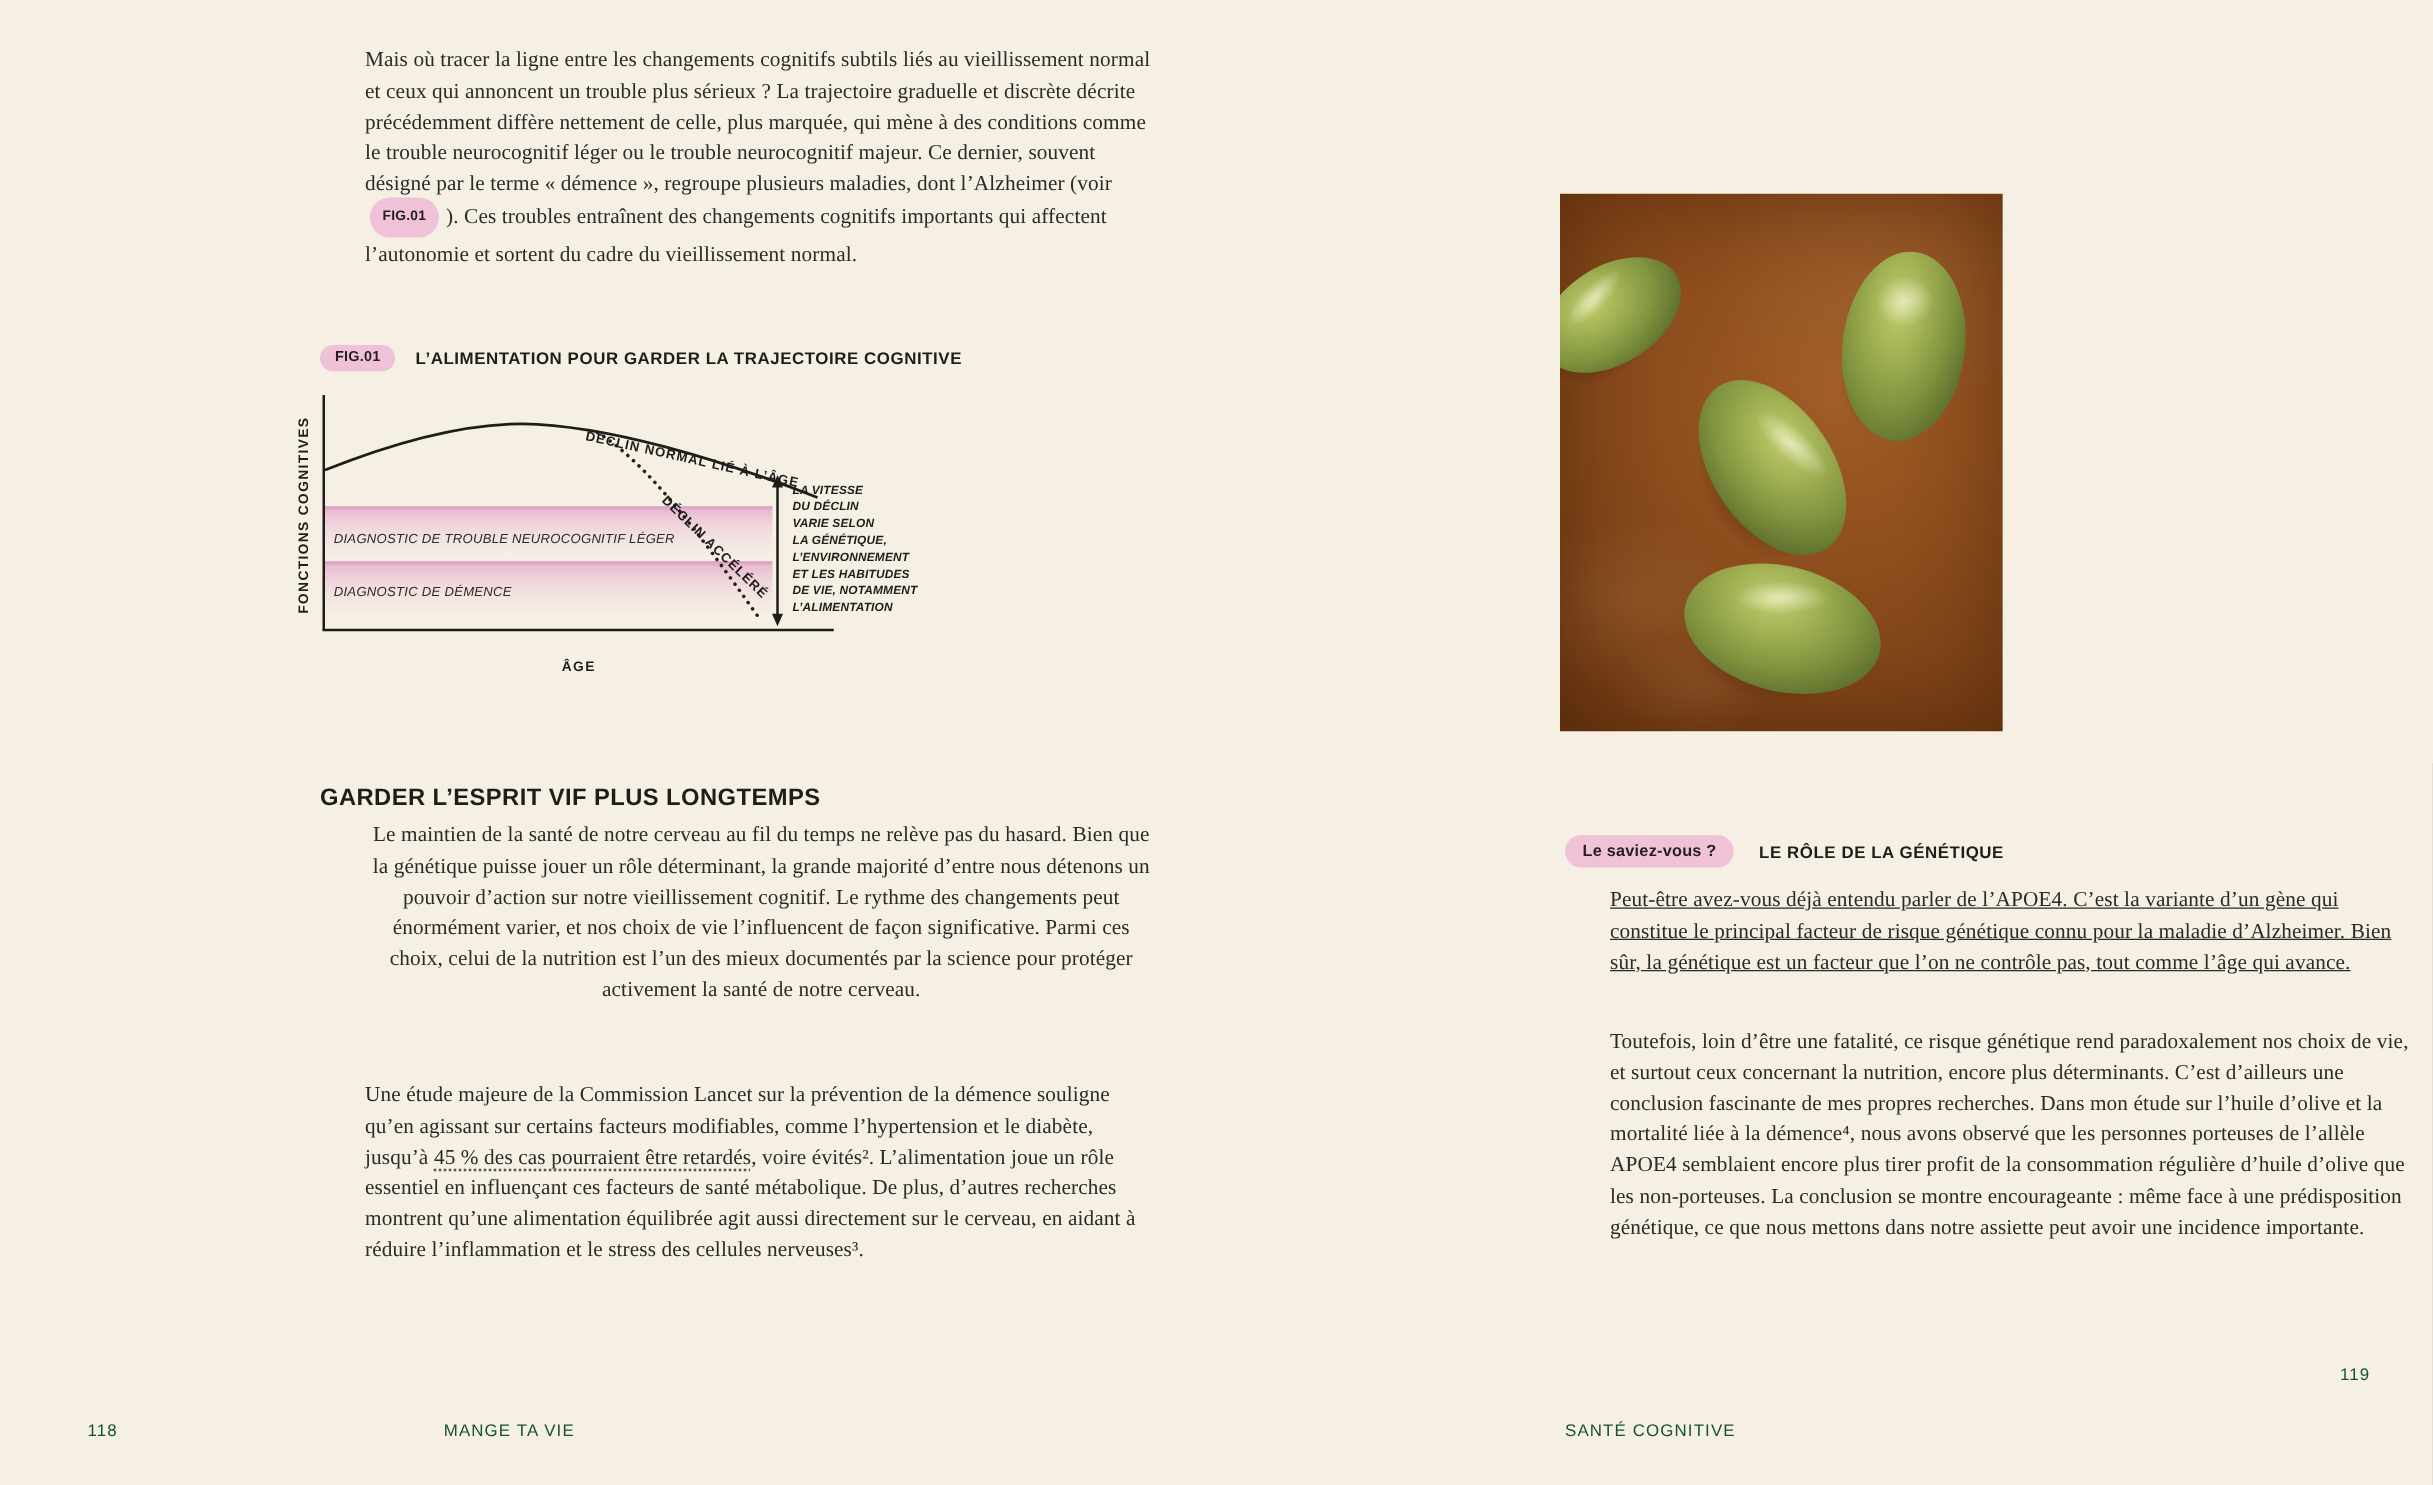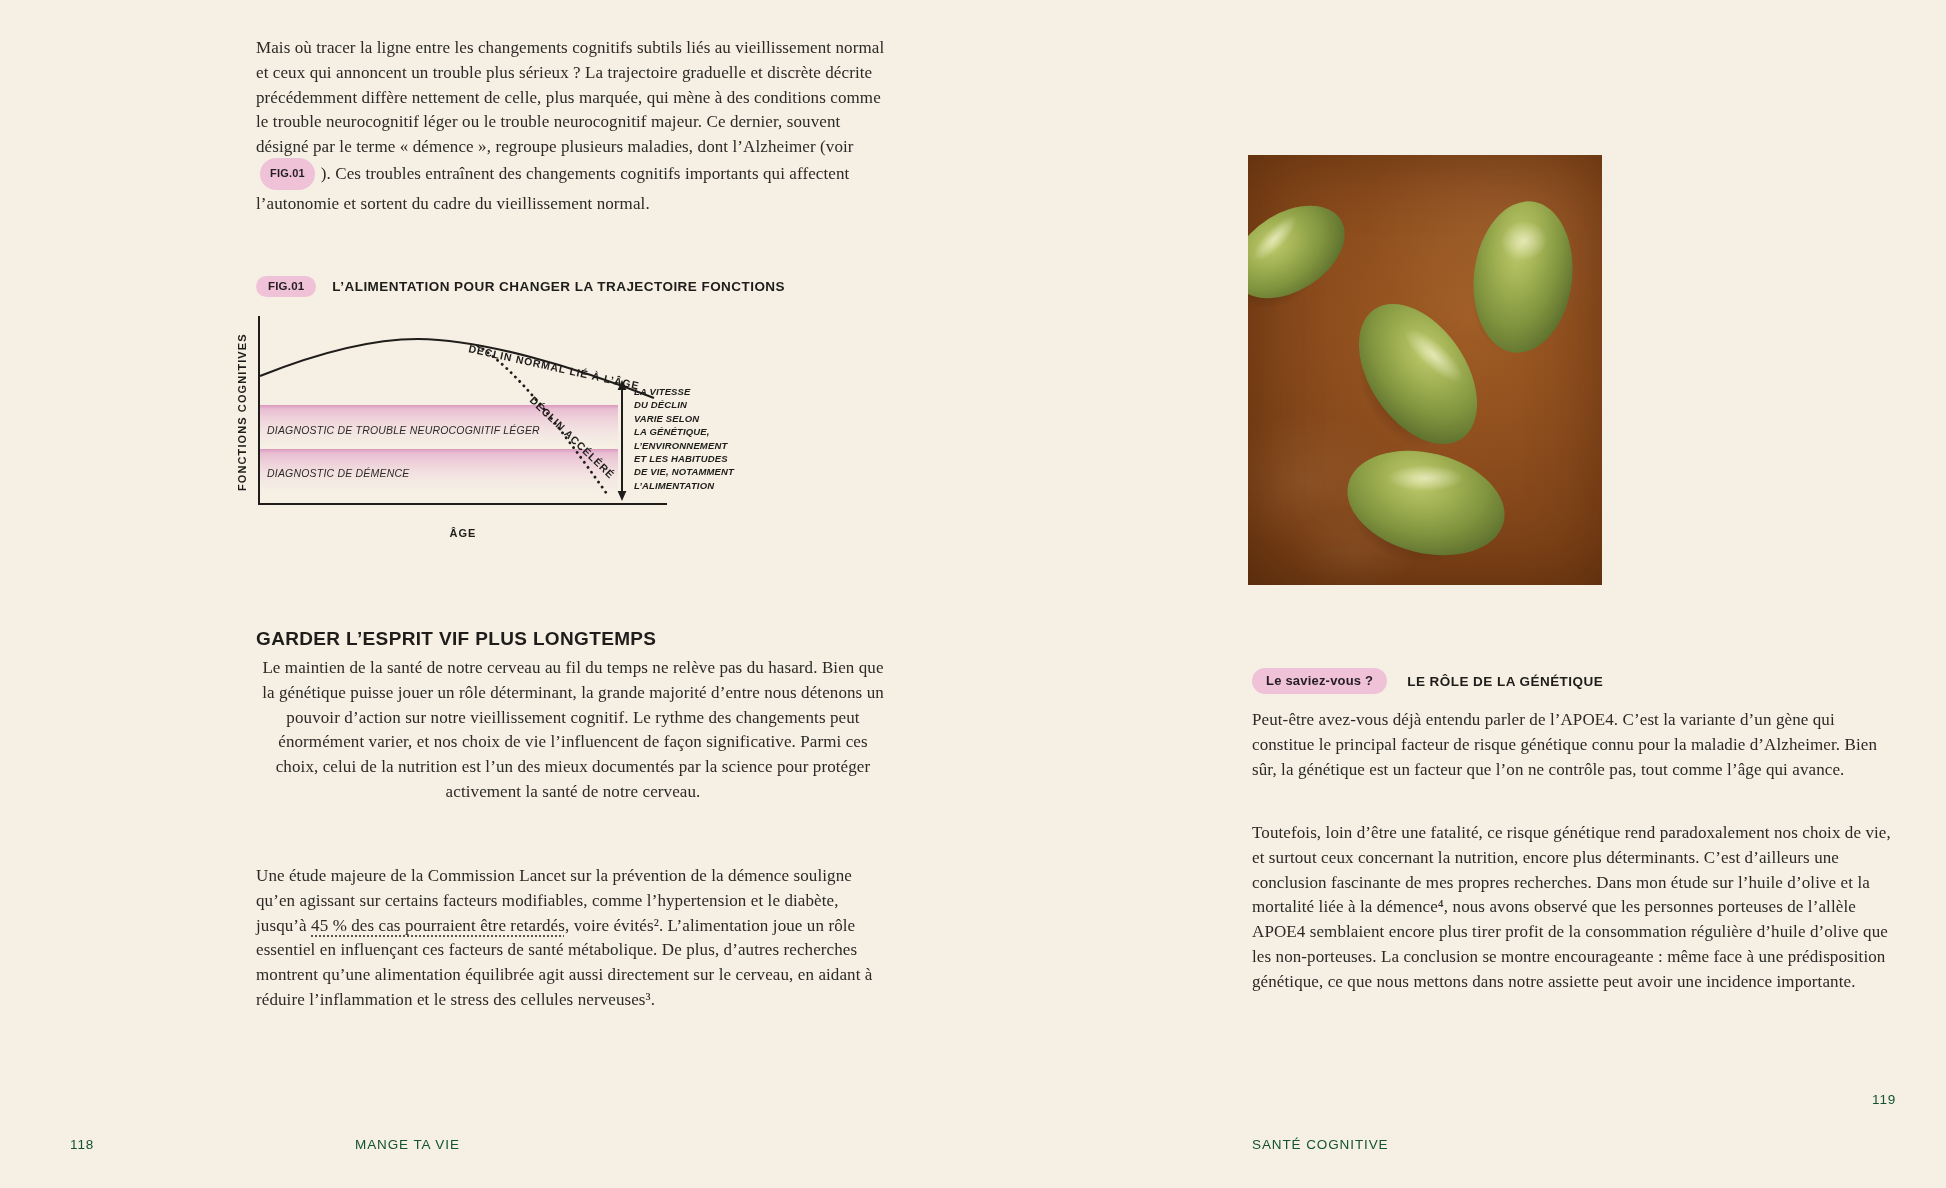--- a/index.html
+++ b/index.html
@@ -1,21 +1,21 @@
 <!DOCTYPE html>
 <html><head>
 <meta charset="utf-8">
 <style>
   html,body{margin:0;padding:0;background:#d8d2c6;}
   .spread{
     position:relative;width:1946px;height:1188px;background:#f5efe4;
     font-family:"Liberation Serif",serif;color:#2b2a26;overflow:hidden;
   }
   .abs{position:absolute;}
-  .body-text{font-size:17px;line-height:24.8px;letter-spacing:.1px;}
+  .body-text{font-size:17px;line-height:24.8px;letter-spacing:.1px;margin-left:36px;}
   .body-text p{margin:0 0 16px;}
 
   
   .pill{
     display:inline-block;background:#f0c2d8;border-radius:999px;
     font-family:"Liberation Sans",sans-serif;font-weight:700;color:#241e22;
     white-space:nowrap;
   }
   .pill-inline{font-size:11px;padding:3px 10px 4px;margin:0 6px 0 4px;position:relative;top:-2px;letter-spacing:.2px;}
   .pill-fig{font-size:11.5px;padding:4px 12px 5px;letter-spacing:.2px;}
@@ -86,21 +86,21 @@
   <div>
 
     <div class="abs body-text" style="left:256px;top:36px;width:634px;">
       <p style="margin:0;">
         <span>Mais où tracer la ligne entre les changements cognitifs subtils liés au vieillissement normal et ceux qui annoncent un trouble plus sérieux ? La trajectoire graduelle et discrète décrite précédemment diffère nettement de celle, plus marquée, qui mène à des conditions comme le trouble neurocognitif léger ou le trouble neurocognitif majeur. Ce dernier, souvent désigné par le terme « démence », regroupe plusieurs maladies, dont l’Alzheimer (voir</span><span class="pill pill-inline">FIG.01</span><span>). Ces troubles entraînent des changements cognitifs importants qui affectent l’autonomie et sortent du cadre du vieillissement normal.</span>
       </p>
     </div>
 
     <div class="abs fig-head" style="left:256px;top:276px;">
       <span class="pill pill-fig">FIG.01</span>
-      <span class="sans-title">L’ALIMENTATION POUR CHANGER LA TRAJECTOIRE FONCTIONS</span>
+      <span class="sans-title">L’ALIMENTATION POUR GARDER LA TRAJECTOIRE COGNITIVE</span>
     </div>
 
     <svg class="abs" style="left:230px;top:310px;" width="505" height="240" viewBox="0 0 505 240">
       <defs>
         <linearGradient id="bandGrad" x1="0" y1="0" x2="0" y2="1">
           <stop offset="0" stop-color="#d488b6" stop-opacity="0.85"></stop>
           <stop offset="0.1" stop-color="#e2a4c9" stop-opacity="0.66"></stop>
           <stop offset="0.55" stop-color="#ecc0d8" stop-opacity="0.34"></stop>
           <stop offset="1" stop-color="#f2d6e4" stop-opacity="0"></stop>
         </linearGradient>
@@ -169,21 +169,21 @@
       <div class="olive olive-3"></div>
       <div class="olive olive-4"></div>
     </div>
 
     <div class="abs fig-head" style="left:1252px;top:668px;gap:20px;">
       <span class="pill pill-callout">Le saviez-vous ?</span>
       <span class="sans-title">LE RÔLE DE LA GÉNÉTIQUE</span>
     </div>
 
     <div class="abs body-text" style="left:1252px;top:708px;width:634px;">
-      <p style="margin:0;">Peut-être avez-vous déjà entendu parler de l’APOE4. C’est la variante d’un gène qui constitue le principal facteur de risque génétique connu pour la maladie d’Alzheimer. Bien sûr, la génétique est un facteur que l’on ne contrôle pas, tout comme l’âge qui avance.</p>
+      <p style="margin:0;text-decoration:underline;">Peut-être avez-vous déjà entendu parler de l’APOE4. C’est la variante d’un gène qui constitue le principal facteur de risque génétique connu pour la maladie d’Alzheimer. Bien sûr, la génétique est un facteur que l’on ne contrôle pas, tout comme l’âge qui avance.</p>
     </div>
 
     <div class="abs body-text" style="left:1252px;top:821px;width:640px;">
       <p style="margin:0;">Toutefois, loin d’être une fatalité, ce risque génétique rend paradoxalement nos choix de vie, et surtout ceux concernant la nutrition, encore plus déterminants. C’est d’ailleurs une conclusion fascinante de mes propres recherches. Dans mon étude sur l’huile d’olive et la mortalité liée à la démence⁴, nous avons observé que les personnes porteuses de l’allèle APOE4 semblaient encore plus tirer profit de la consommation régulière d’huile d’olive que les non-porteuses. La conclusion se montre encourageante : même face à une prédisposition génétique, ce que nous mettons dans notre assiette peut avoir une incidence importante.</p>
     </div>
 
     <div class="abs footer-text" style="left:1252px;top:1137px;">SANTÉ COGNITIVE</div>
     <div class="abs footer-text" style="left:1872px;top:1092px;">119</div>
   </div>
 

